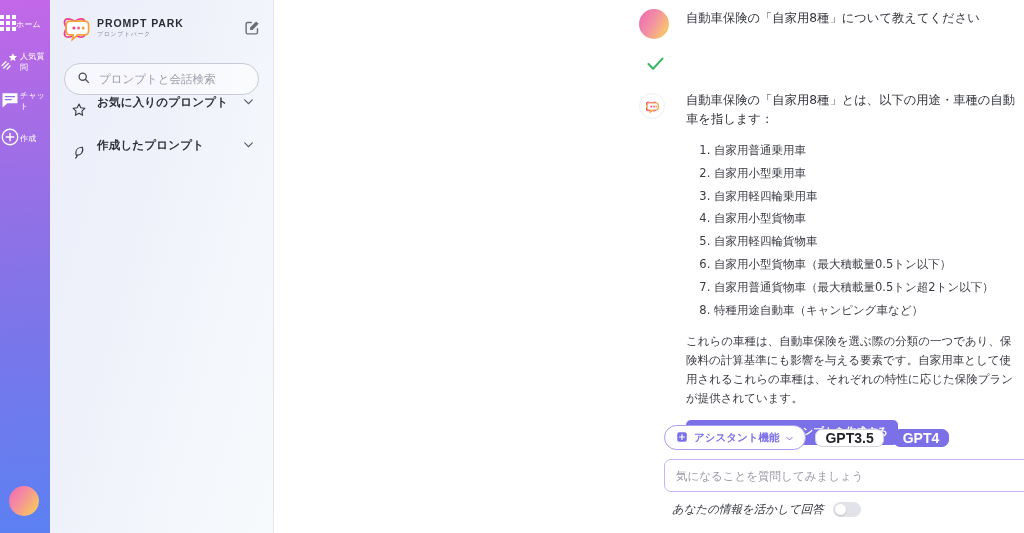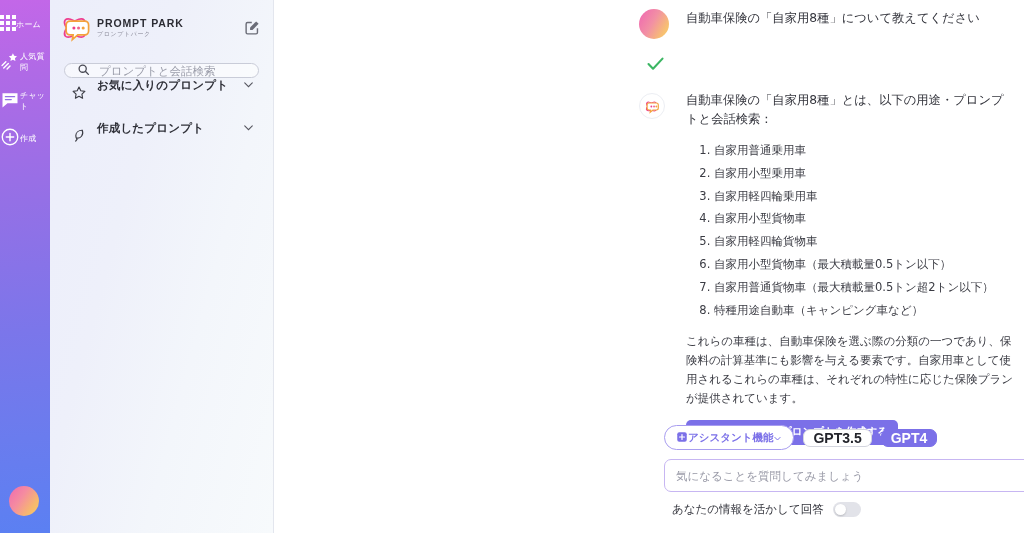--- a/index.html
+++ b/index.html
@@ -51,21 +51,21 @@
   }
   .brand-sub {
     font-size: 6px; color: #8e8e9c; letter-spacing: 0.6px; margin-top: 1px;
     font-family: "DejaVu Sans", "Liberation Sans", sans-serif;
   }
   .compose-btn {
     margin-left: auto; width: 22px; height: 22px; cursor: pointer;
     display: flex; align-items: center; justify-content: center;
   }
   .searchbox {
-    margin: 17px 14px 0 14px; height: 15px;
+    margin: 17px 14px 0 14px; height: 32px;
     border: 1px solid #c9ccd8; border-radius: 16px;
     background: rgba(255,255,255,0.55);
     display: flex; align-items: center; padding: 0 12px;
   }
   .searchbox input {
     border: 0; outline: 0; background: transparent; flex: 1;
     font-size: 11.5px; color: #3a3a45; margin-left: 9px;
     font-family: "DejaVu Sans", "Liberation Sans", sans-serif;
   }
   .searchbox input::placeholder { color: #9b9daa; }
@@ -124,21 +124,21 @@
     display: inline-block; margin-top: 12px;
     background: #7b70e8; color: #fff; border: 0; border-radius: 5px;
     font-size: 10.5px; padding: 5px 10px 6px 10px; cursor: pointer;
     font-family: "DejaVu Sans", "Liberation Sans", sans-serif; font-weight: bold;
   }
 
   
   .composer { position: absolute; left: 390px; bottom: 0; width: 634px; }
   .model-row { display: flex; align-items: center; gap: 9px; margin-bottom: 9px; }
   .assist-chip {
-    display: flex; align-items: center; 
+    display: flex; align-items: center; gap: 6px;
     border: 1px solid #a89df0; border-radius: 15px; background: #fff;
     height: 25px; padding: 0 11px; cursor: pointer;
   }
   .assist-chip span.t {
     font-size: 10.5px; color: #7b70e8; font-weight: bold;
     font-family: "DejaVu Sans", "Liberation Sans", sans-serif;
   }
   .model-chip {
     border: 1px solid #d3d5de; border-radius: 7px; background: #fff;
     height: 18px; padding: 0 9px; display: flex; align-items: center;
@@ -154,20 +154,21 @@
   }
   .input-wrap input {
     flex: 1; border: 0; outline: 0; font-size: 11.5px; color: #33343c;
     font-family: "DejaVu Sans", "Liberation Sans", sans-serif;
   }
   .input-wrap input::placeholder { color: #9a9ba8; }
   .toggle-row { display: flex; align-items: center; gap: 9px; padding: 10px 0 16px 8px; }
   .toggle-label {
     font-size: 11.5px; color: #33343c;
     font-family: "DejaVu Sans", "Liberation Sans", sans-serif;
+    font-style: italic;
   }
   .toggle {
     width: 28px; height: 15px; border-radius: 8px; background: #e2e3e9;
     position: relative; cursor: pointer;
   }
   .toggle i {
     position: absolute; left: 2px; top: 2px; width: 11px; height: 11px;
     border-radius: 50%; background: #fff; display: block;
     box-shadow: 0 1px 2px rgba(0,0,0,.18);
   }
@@ -328,21 +329,21 @@
                 <ellipse cx="19" cy="19" rx="15" ry="7" transform="rotate(40 19 19)"></ellipse>
               </g>
               <path d="M13 10h19a5 5 0 0 1 5 5v8a5 5 0 0 1-5 5h-9l-7 6 1-6h-4a5 5 0 0 1-5-5v-8a5 5 0 0 1 5-5z" fill="#fff" stroke="#f4a23c" stroke-width="3"></path>
               <circle cx="19" cy="19" r="2.4" fill="#ee3d8d"></circle>
               <circle cx="26" cy="19" r="2.4" fill="#f0628f"></circle>
               <circle cx="32" cy="19" r="2.4" fill="#f4a23c"></circle>
             </svg>
           </div>
         </div>
         <div class="msg-body">
-          <div class="msg-text">自動車保険の「自家用8種」とは、以下の用途・プロンプトと会話検索：</div>
+          <div class="msg-text">自動車保険の「自家用8種」とは、以下の用途・車種の自動車を指します：</div>
 
           <ol class="car-list">
             <li>自家用普通乗用車</li>
             <li>自家用小型乗用車</li>
             <li>自家用軽四輪乗用車</li>
             <li>自家用小型貨物車</li>
             <li>自家用軽四輪貨物車</li>
             <li>自家用小型貨物車（最大積載量0.5トン以下）</li>
             <li>自家用普通貨物車（最大積載量0.5トン超2トン以下）</li>
             <li>特種用途自動車（キャンピング車など）</li>

